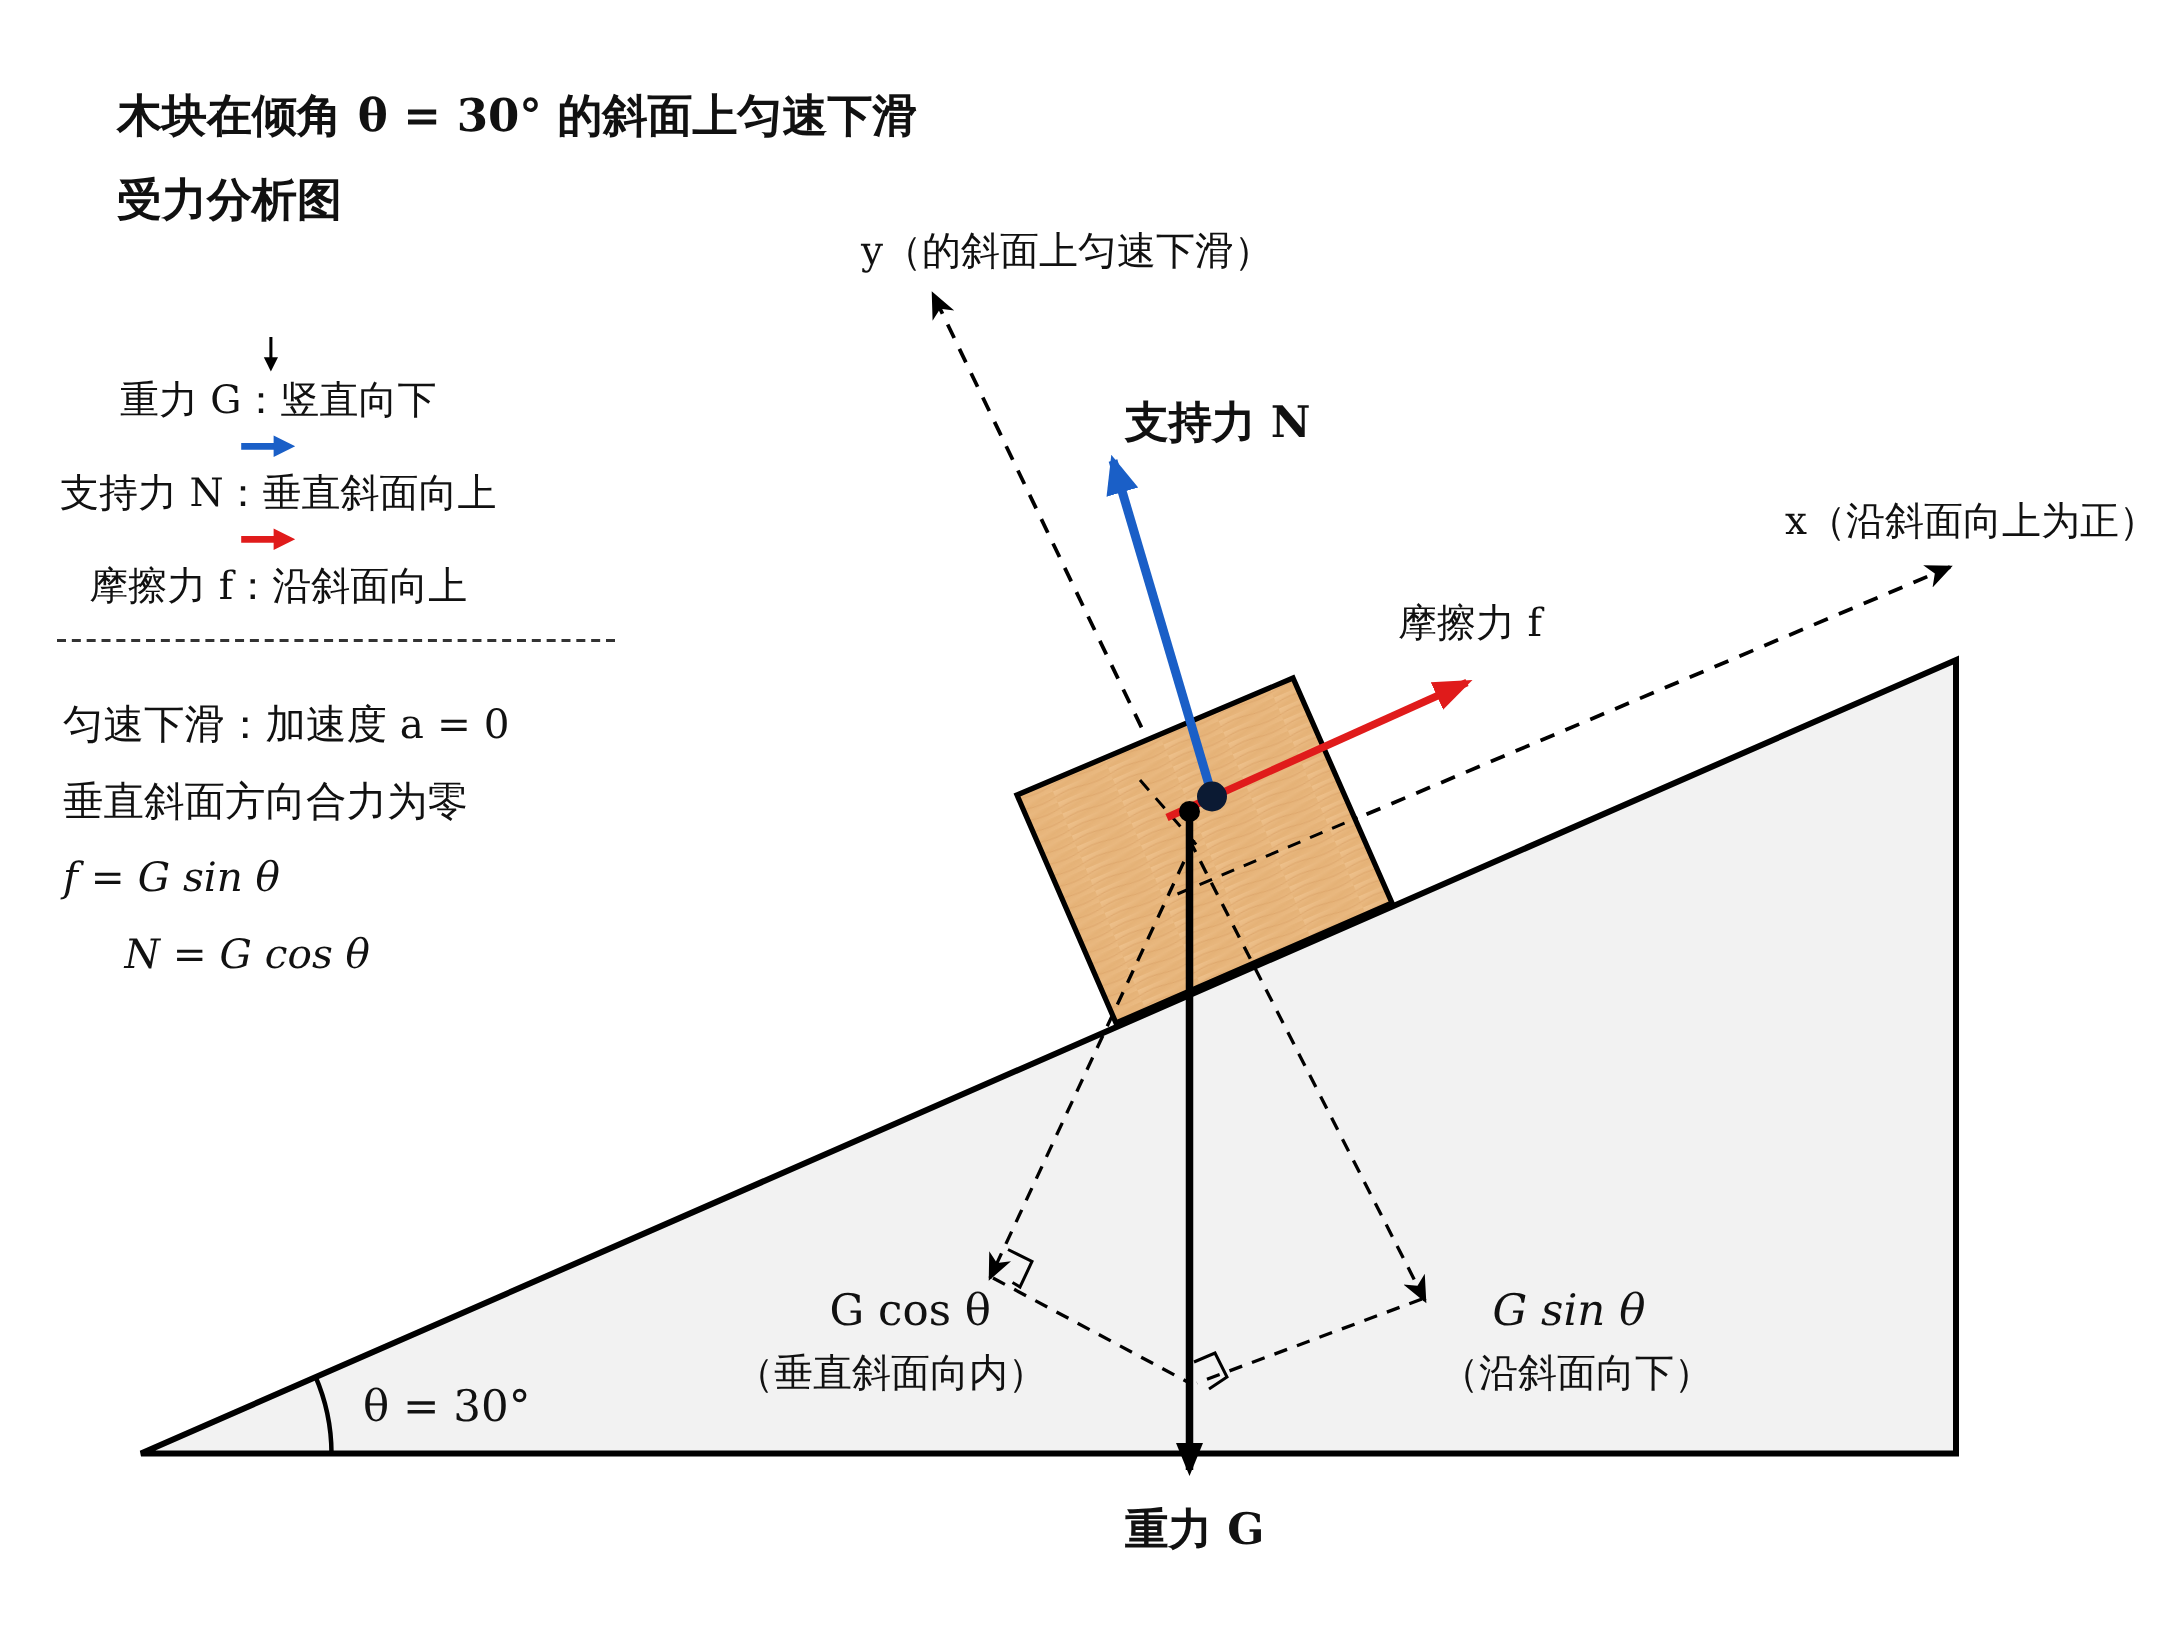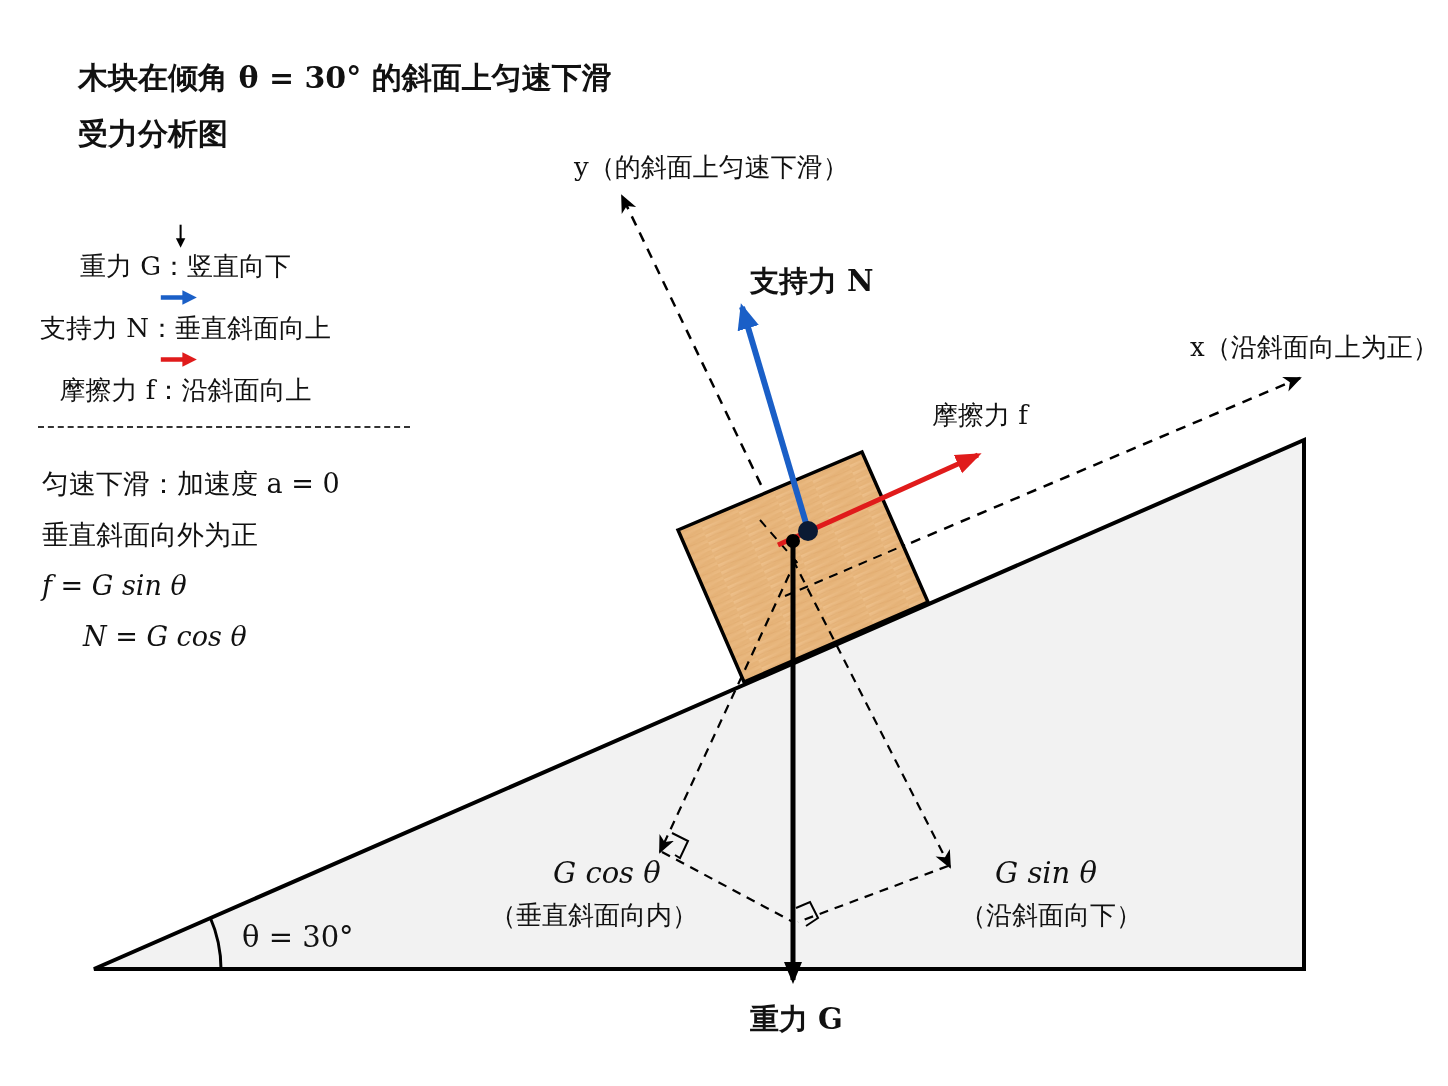--- a/index.html
+++ b/index.html
@@ -46,21 +46,21 @@
       <polygon points="26,7 42,15 26,23" fill="#e01b1b"></polygon>
     </svg>
     <span class="legend-text">摩擦力 f：沿斜面向上</span>
   </div>
 </div>
 
 <div class="divider"></div>
 
 <div class="notes">
   <div>匀速下滑：加速度 a = 0</div>
-  <div>垂直斜面向外为正</div>
+  <div>垂直斜面方向合力为零</div>
   <div style="font-style: italic;">f = G sin θ</div>
   <div style="font-style: italic; margin-left: 41px;">N = G cos θ</div>
 </div>
 
 <svg class="diagram" width="1448" height="1086" viewBox="0 0 1448 1086">
   <defs>
     <marker id="arrBlack" markerWidth="10" markerHeight="10" refX="8" refY="5" orient="auto" markerUnits="userSpaceOnUse">
       <path d="M0,0 L10,5 L0,10 L2.5,5 z" fill="#000"></path>
     </marker>
     <marker id="arrBlackBig" markerWidth="22" markerHeight="22" refX="18" refY="11" orient="auto" markerUnits="userSpaceOnUse">
@@ -114,18 +114,18 @@
   <line x1="808" y1="530" x2="742" y2="307" stroke="#1a5fc7" stroke-width="6" marker-end="url(#arrBlue)"></line>
 
   <circle cx="808" cy="531" r="10" fill="#0b1a33"></circle>
   <circle cx="793" cy="541" r="7" fill="#000"></circle>
 </svg>
 
 <div class="lbl" style="left:574px; top:150px;">y（的斜面上匀速下滑）</div>
 <div class="lbl lbl-lg lbl-bold" style="left:750px; top:262px;">支持力 N</div>
 <div class="lbl" style="left:1190px; top:330px;">x（沿斜面向上为正）</div>
 <div class="lbl" style="left:932px; top:398px;">摩擦力 f</div>
-<div class="lbl lbl-lg" style="left:553px; top:856px; font-style: italic;">G cos θ</div>
+<div class="lbl lbl-lg" style="left:553px; top:856px; ">G cos θ</div>
 <div class="lbl" style="left:490px; top:898px;">（垂直斜面向内）</div>
 <div class="lbl lbl-lg" style="left:995px; top:856px; font-style: italic;">G sin θ</div>
 <div class="lbl" style="left:960px; top:898px;">（沿斜面向下）</div>
 <div class="lbl lbl-lg" style="left:242px; top:920px;">θ = 30°</div>
 <div class="lbl lbl-lg lbl-bold" style="left:750px; top:1000px;">重力 G</div>
 
 </body></html>

